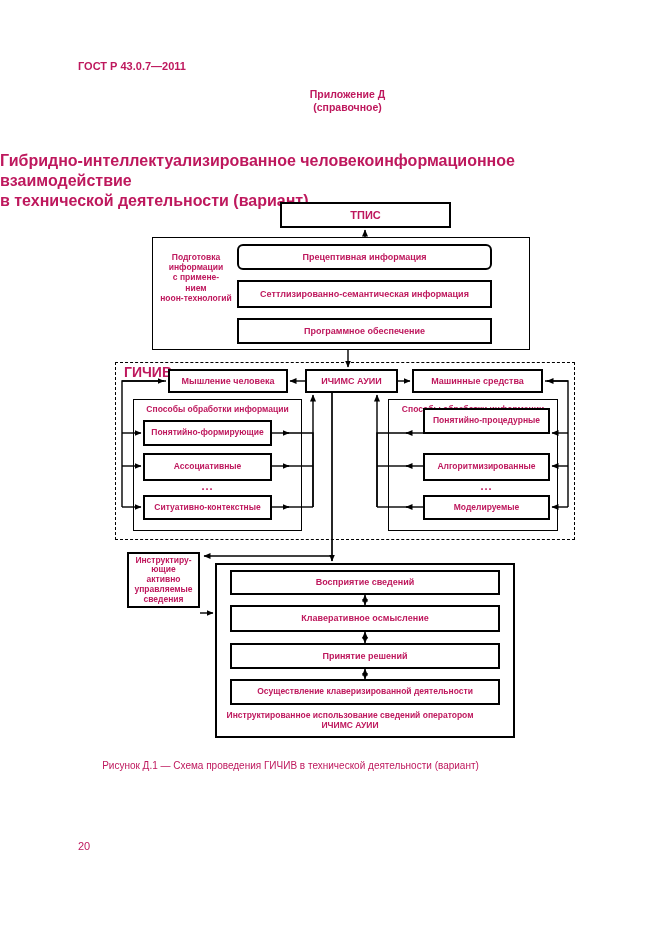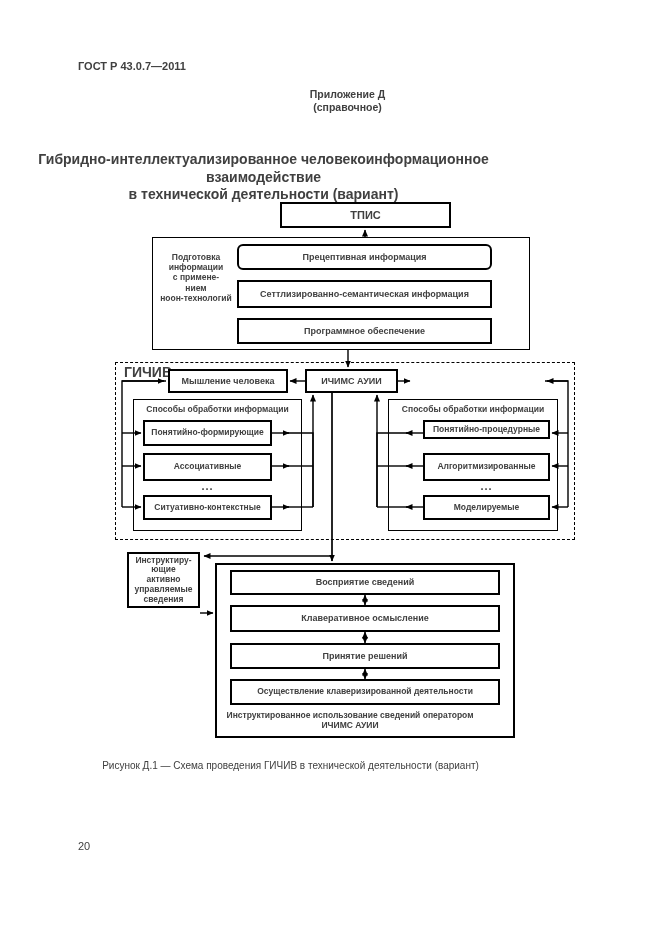--- a/index.html
+++ b/index.html
@@ -1,24 +1,24 @@
 <!DOCTYPE html>
 <html><head>
 <meta charset="utf-8">
 <style>
   html,body { margin:0; padding:0; background:#e8e8e8; }
   .page {
     position:relative; width:661px; height:935px; margin:0 auto;
-    background:#ffffff; font-family:"Liberation Sans", sans-serif; color:#404040;
+    background:#ffffff; font-family:"Liberation Sans", sans-serif; color:#be185d;
     overflow:hidden;
   }
   .abs { position:absolute; }
   .gost-header { left:78px; top:60px; font-size:11px; font-weight:bold; }
   .appendix { left:0; top:88px; width:695px; text-align:center; font-size:10.5px; font-weight:bold; line-height:1.25; }
-  .doc-title { left:0; top:151px; width:527px; text-align:center; font-size:14px; font-weight:bold; line-height:1.25; }
+  .doc-title { left:0; top:151px; width:527px; text-align:left; font-size:16px; font-weight:bold; line-height:1.25; }
   .box {
     position:absolute; border:2px solid #000; background:#fff;
     display:flex; align-items:center; justify-content:center;
     text-align:center; font-weight:bold; line-height:1.15; box-sizing:border-box;
   }
   .thin  { border-width:1.5px; }
   .dash  { border:1.5px dashed #000; background:transparent; }
   .holder{ background:transparent; }
   .lbl   { position:absolute; font-weight:bold; text-align:center; line-height:1.2; white-space:pre-line; }
   .fs85  { font-size:8.5px; }
@@ -58,31 +58,32 @@
 ноон-технологий</div>
     <div class="box fs9" style="left:237px;top:244px;width:255px;height:26px;border-radius:6px;">Прецептивная информация</div>
     <div class="box fs9" style="left:237px;top:280px;width:255px;height:28px;">Сеттлизированно-семантическая информация</div>
     <div class="box fs9" style="left:237px;top:318px;width:255px;height:26px;">Программное обеспечение</div>
 
     <div class="box dash holder" style="left:115px;top:362px;width:460px;height:178px;"></div>
     <div class="lbl fs10" style="left:124px;top:364px;width:50px;text-align:left;">ГИЧИВ</div>
 
     <div class="box fs9" style="left:168px;top:369px;width:120px;height:24px;">Мышление человека</div>
     <div class="box fs9" style="left:305px;top:369px;width:93px;height:24px;">ИЧИМС АУИИ</div>
+    <div class="box fs9" style="left:412px;top:369px;width:131px;height:24px;">Машинные средства</div>
 
     <div class="box thin holder" style="left:133px;top:399px;width:169px;height:132px;"></div>
     <div class="lbl fs85" style="left:135px;top:404px;width:165px;">Способы обработки информации</div>
     <div class="box fs85" style="left:143px;top:420px;width:129px;height:26px;">Понятийно-формирующие</div>
     <div class="box fs85" style="left:143px;top:453px;width:129px;height:28px;">Ассоциативные</div>
     <div class="dots" style="left:143px;top:480px;width:129px;">...</div>
     <div class="box fs85" style="left:143px;top:495px;width:129px;height:25px;">Ситуативно-контекстные</div>
 
     <div class="box thin holder" style="left:388px;top:399px;width:170px;height:132px;"></div>
     <div class="lbl fs85" style="left:390px;top:404px;width:166px;">Способы обработки информации</div>
-    <div class="box fs85" style="left:423px;top:420px;width:127px;height:19px;">Понятийно-процедурные</div>
+    <div class="box fs85" style="left:423px;top:408px;width:127px;height:26px;">Понятийно-процедурные</div>
     <div class="box fs85" style="left:423px;top:453px;width:127px;height:28px;">Алгоритмизированные</div>
     <div class="dots" style="left:423px;top:480px;width:127px;">...</div>
     <div class="box fs85" style="left:423px;top:495px;width:127px;height:25px;">Моделируемые</div>
 
     <div class="box fs85" style="left:127px;top:552px;width:73px;height:56px;white-space:pre-line;">Инструктиру-
 ющие
 активно
 управляемые
 сведения</div>
 

